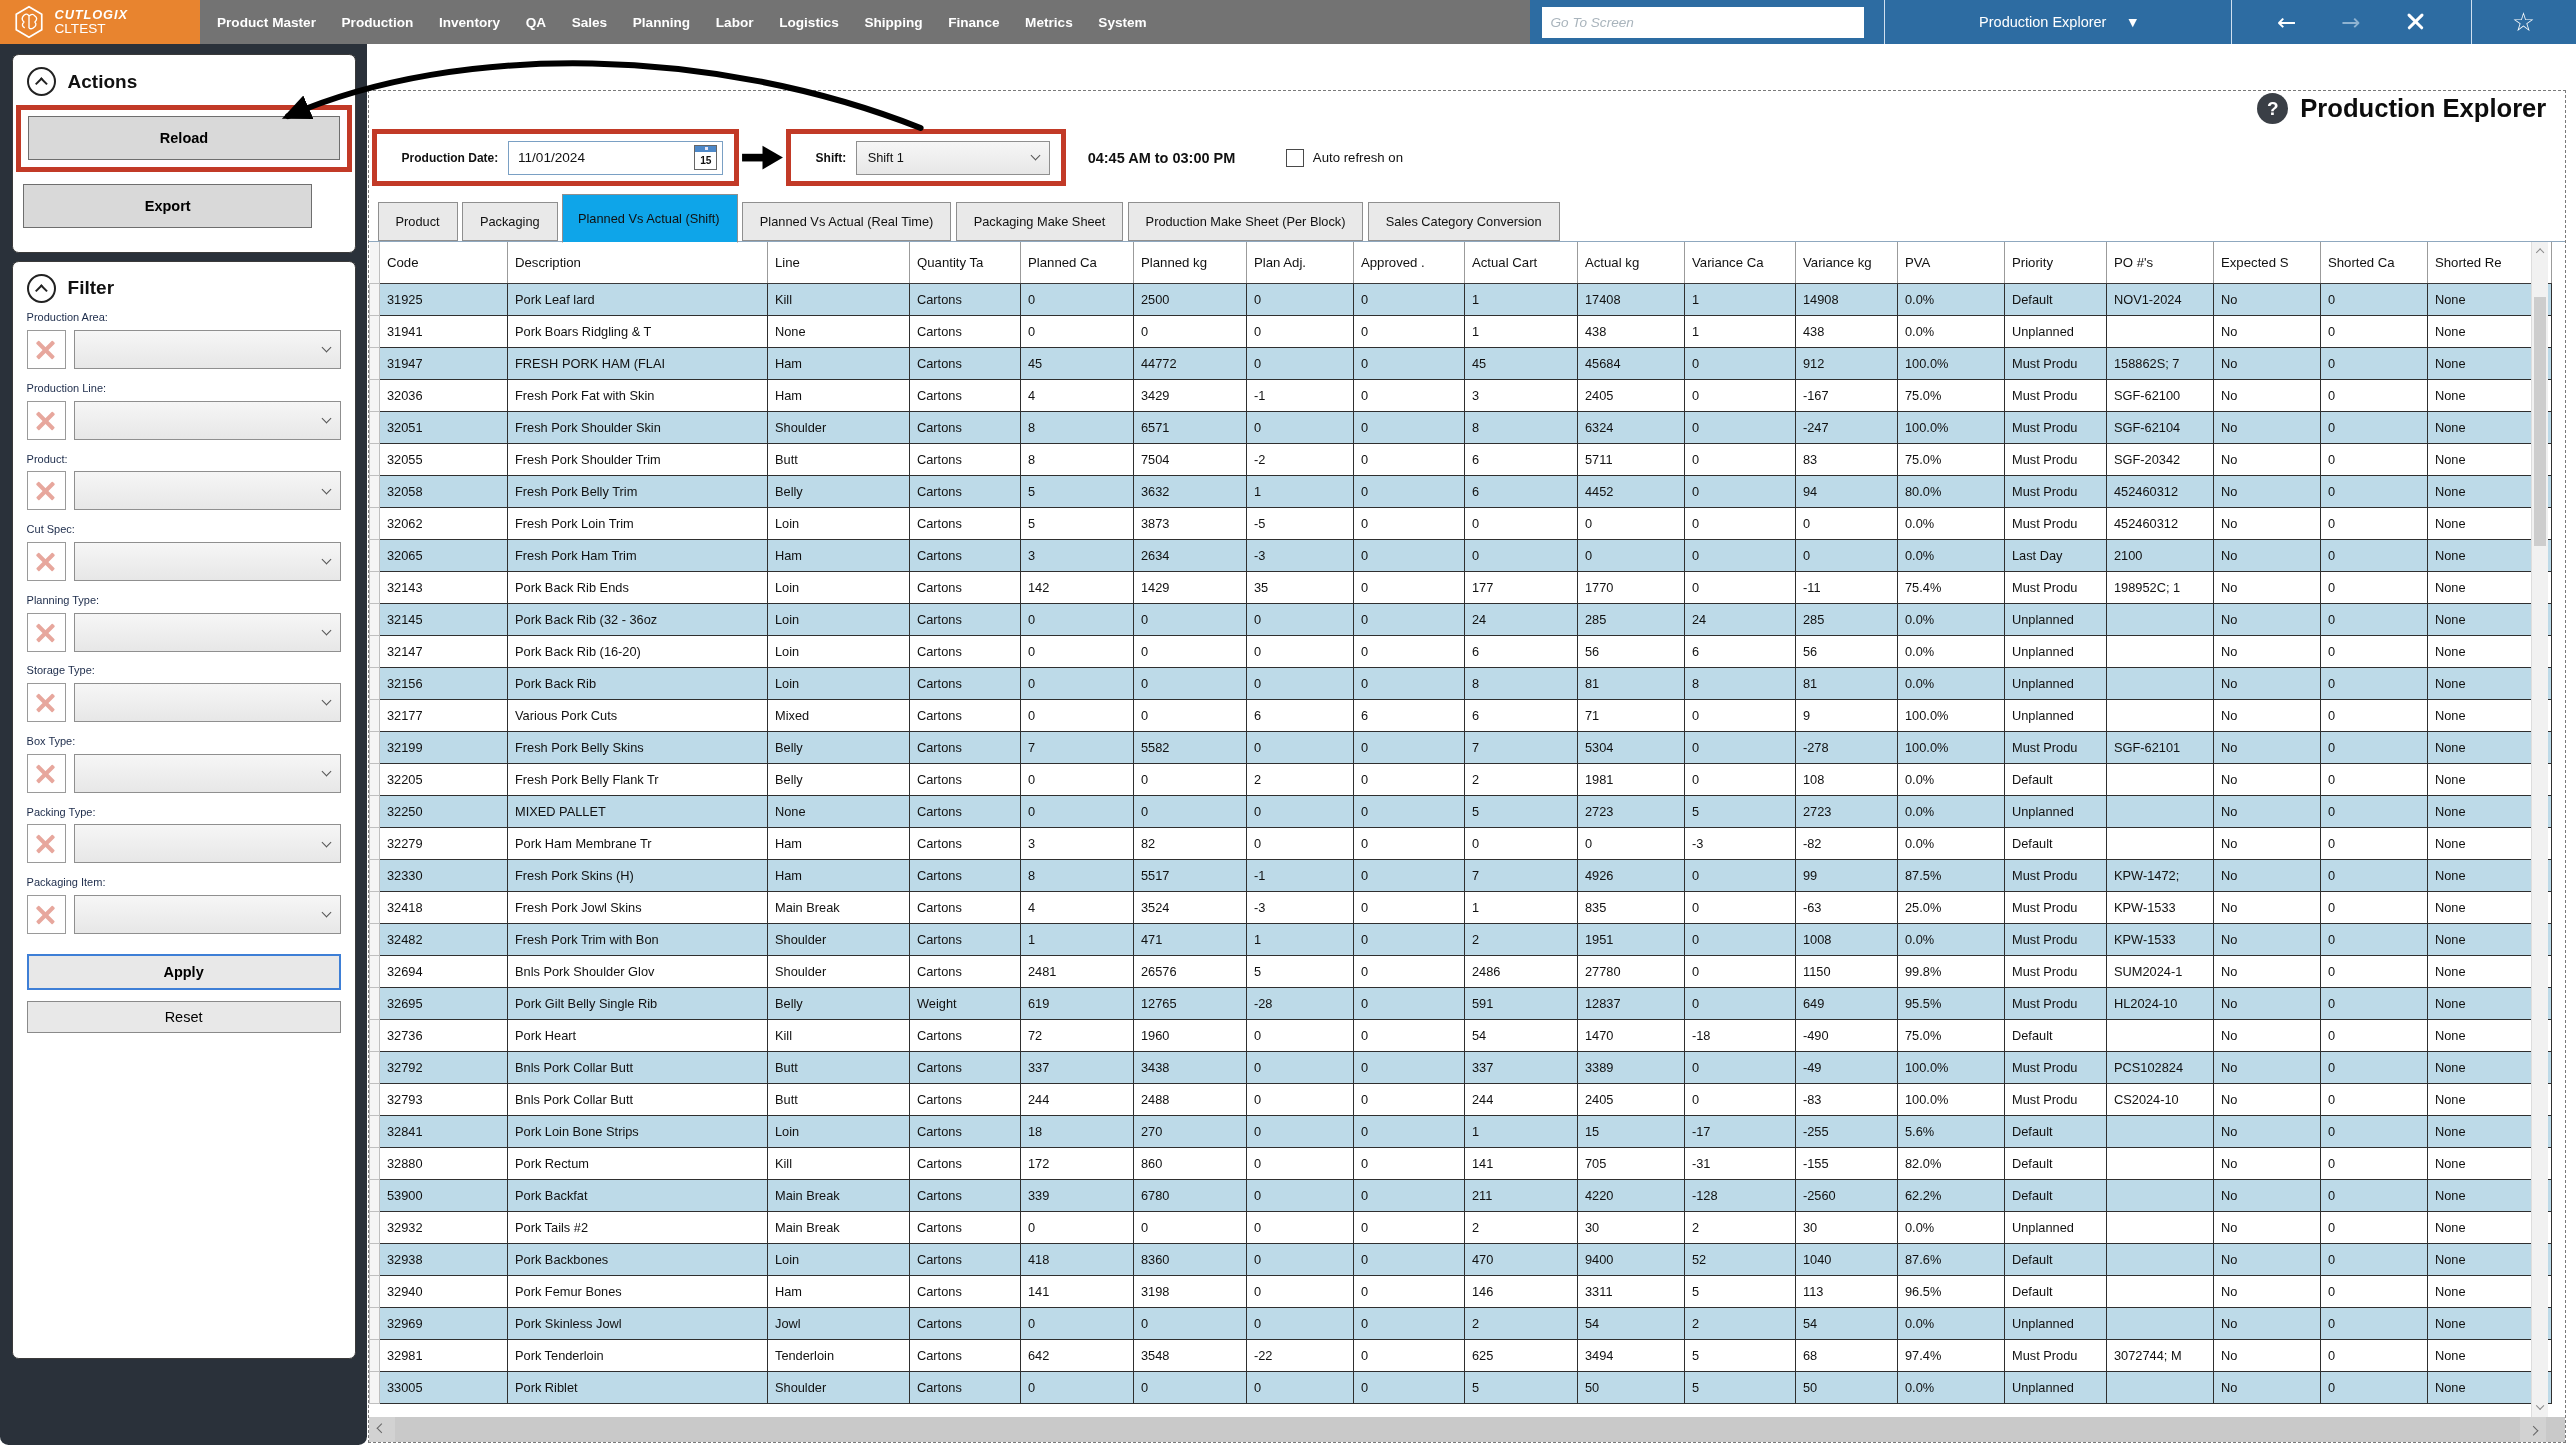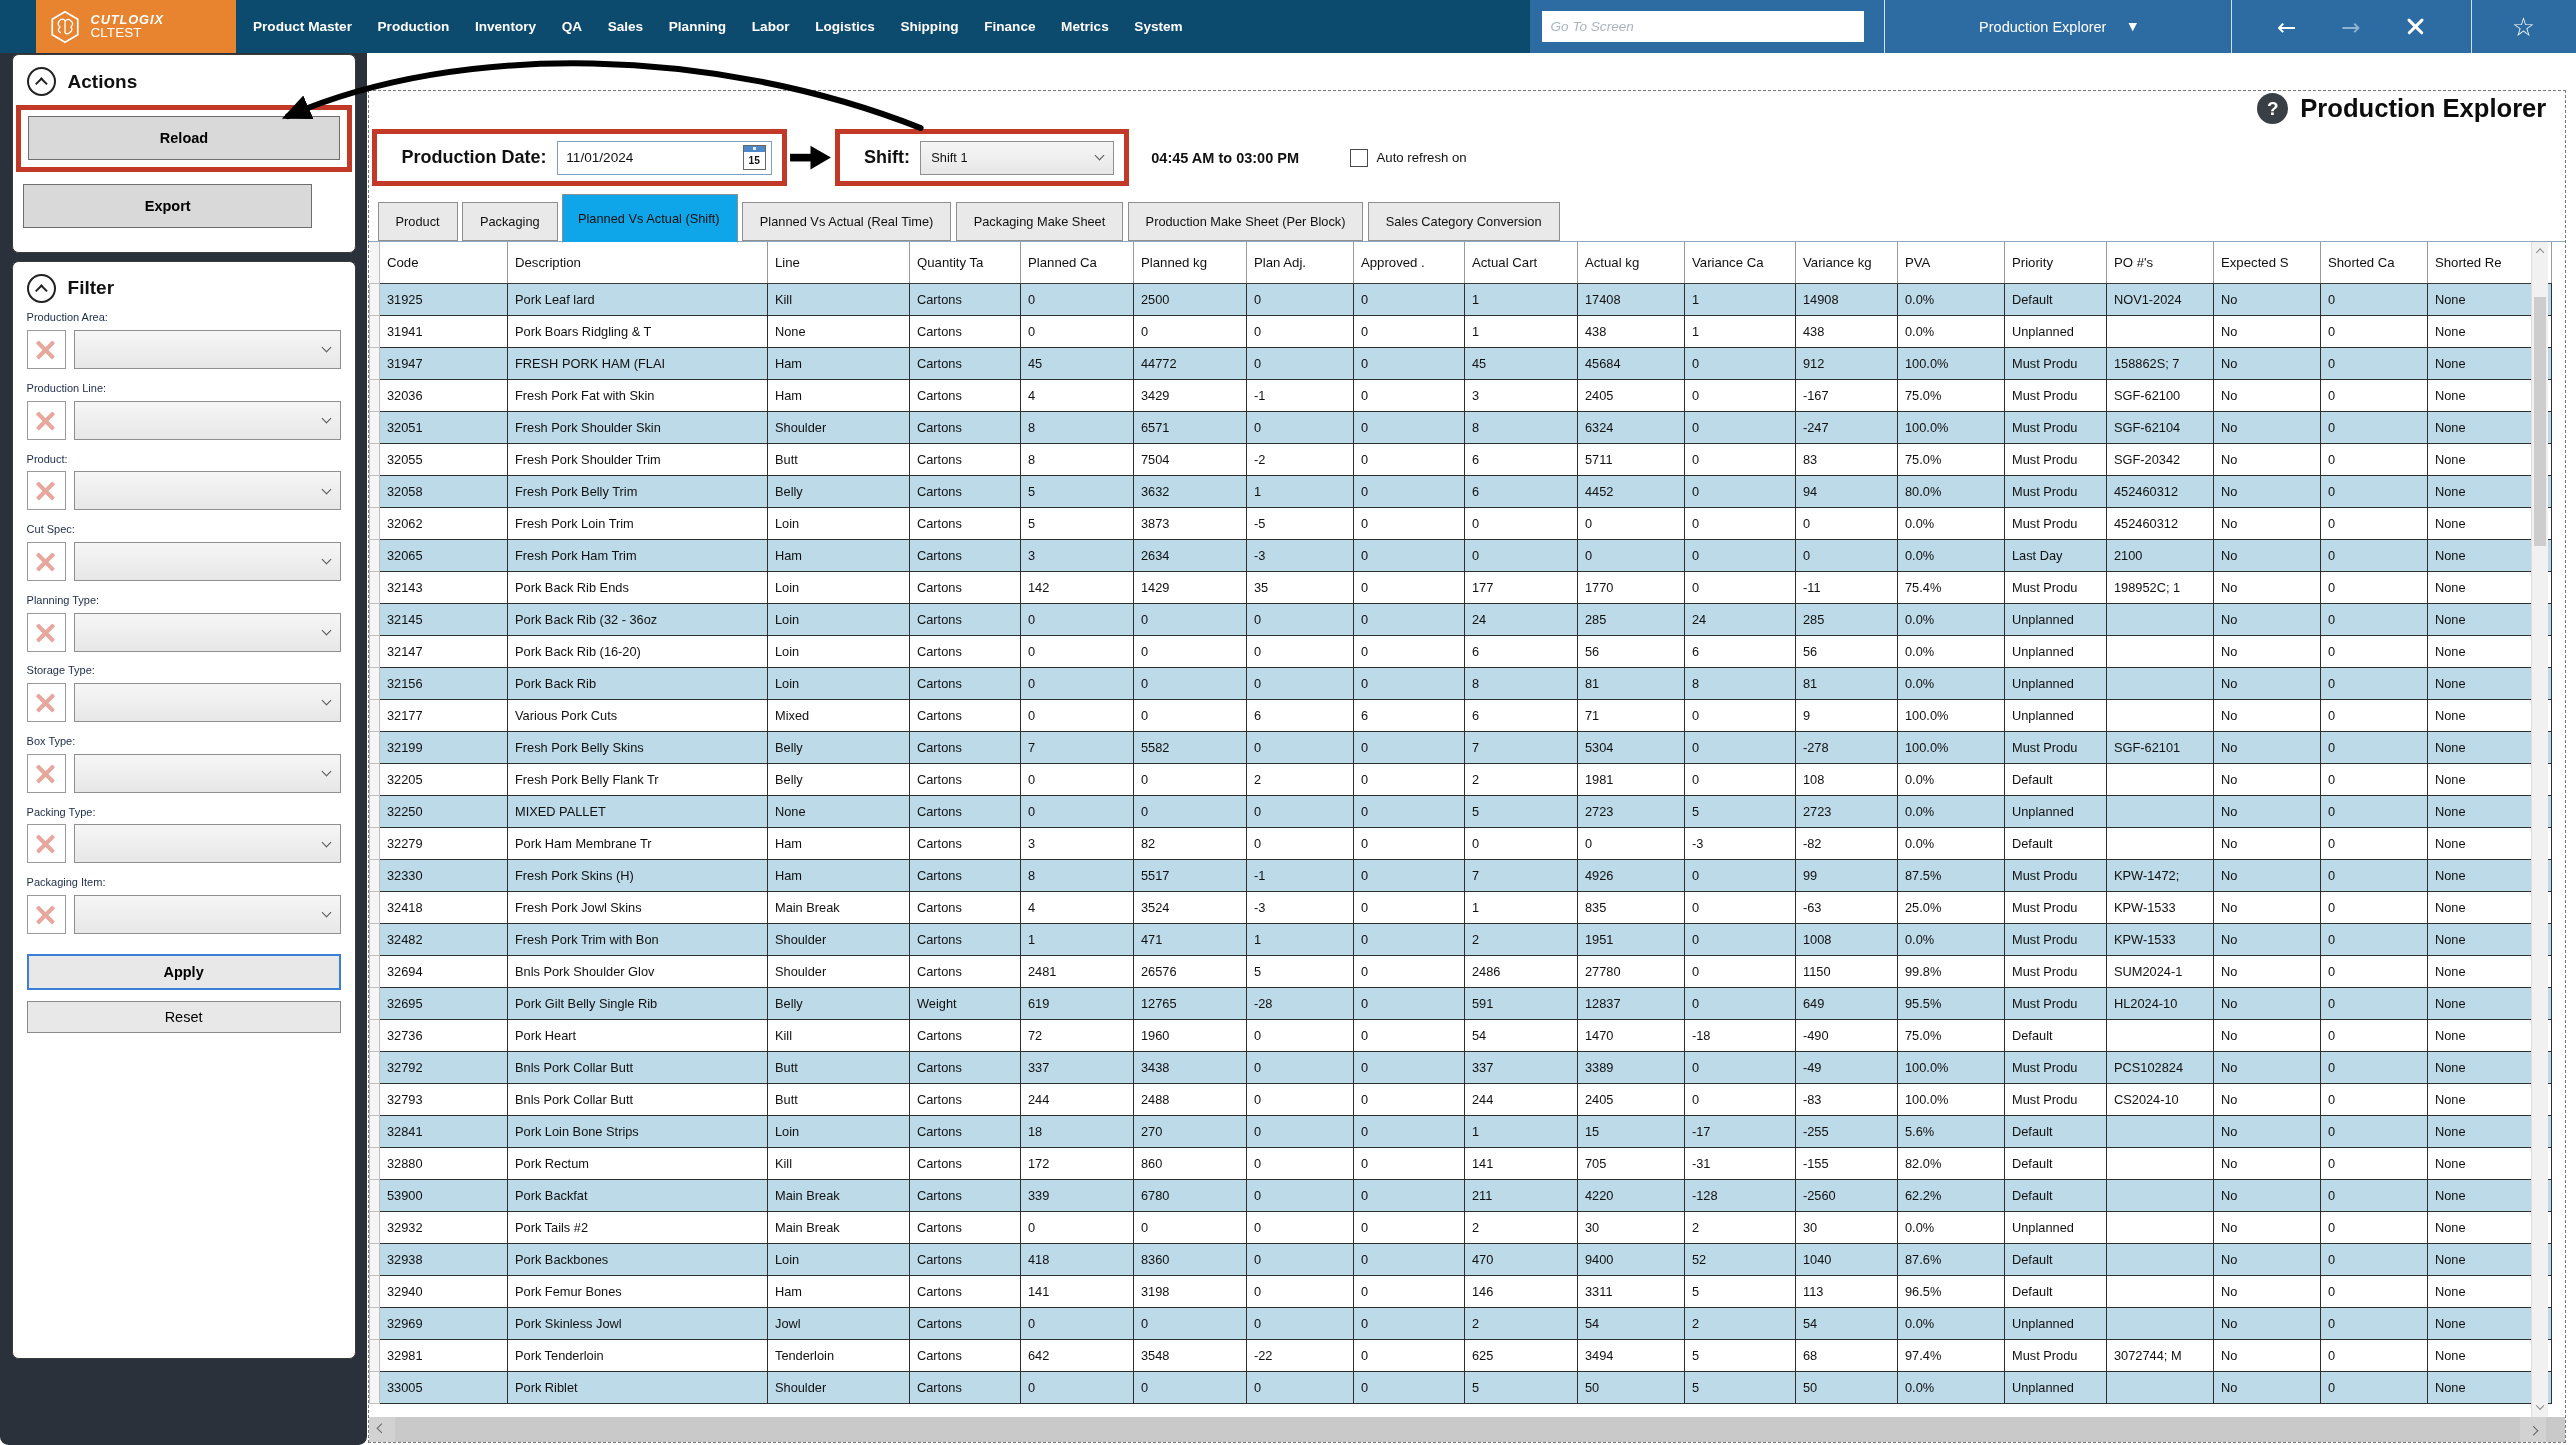--- a/index.html
+++ b/index.html
@@ -2,22 +2,22 @@
 <html style="font-size:13.6px"><head>
 <meta charset="utf-8">
 <title>Production Explorer</title>
 <style>
   * { margin:0; padding:0; box-sizing:border-box; }
   html,body { width:2576px; height:1446px; overflow:hidden; background:#fff;
     font-family:"Liberation Sans", sans-serif; color:#111; }
   .uni { font-family:"DejaVu Sans", sans-serif; }
 
   
-  .topbar { position:absolute; left:0; top:0; width:2576px; height:53px;
-    background:#0c4a6e; display:flex; align-items:stretch; z-index:5;padding-left:36px; }
+  .topbar { position:absolute; left:0; top:0; width:2576px; height:44px;
+    background:#737373; display:flex; align-items:stretch; z-index:5; }
   .logo { width:200px; background:#E8842F; display:flex; align-items:center; gap:8.5px; padding-left:12px; }
   .logo-text { display:flex; flex-direction:column; line-height:1.05; color:#fff; }
   .logo-brand { font-weight:bold; font-style:italic; font-size:12.8px; letter-spacing:0.9px; }
   .logo-env { font-size:13.6px; }
   .menu { display:flex; align-items:center; gap:25.6px; margin-left:17px; }
   .menu-item { color:#fff; font-weight:bold; font-size:13.6px; white-space:nowrap; cursor:pointer; }
   .topbar-right { margin-left:auto; width:1046px; background:#2D6CA2; display:flex; align-items:stretch; }
   .goto-wrap { width:354px; display:flex; align-items:center; padding-left:12px; }
   .goto { width:322px; height:31px; border:none; background:#fff; font-size:13.6px;
     font-style:italic; padding:0 8.5px; color:#333; outline:none; }
@@ -67,21 +67,21 @@
     display:flex; align-items:center; justify-content:space-between; padding:0 10.2px; cursor:pointer; font-size:12.8px; }
   .combo .ch { border-color:#555; border-width:0 1.7px 1.7px 0; padding:3px; transform:rotate(45deg); margin-top:-3.4px; }
   .apply { margin:20.5px 3.4px 0 3.4px; width:314px; height:36px; background:#E8E8E8; border:2.1px solid #3E7FD6; font-weight:bold; }
   .reset { margin:10.2px 3.4px 0 3.4px; width:314px; height:32px; background:#E8E8E8; border:1.3px solid #8A8A8A; }
 
   
   .content { position:absolute; left:368px; top:90px; width:2198px; height:1353px;
     border:0.9px dashed #7A7A7A; background:#fff; }
   .controls { display:flex; align-items:center; height:102px; padding:31px 8.5px 0 3.4px; }
   .anno-box { border:5.1px solid #C23A27; display:flex; align-items:center; gap:10.2px; padding:6.8px 10.2px; }
-  .ctl-label { font-weight:bold; font-size:18px; white-space:nowrap;padding-left:14px; }
+  .ctl-label { font-weight:bold; font-size:12px; white-space:nowrap;padding-left:14px; }
   .date-input { width:215px; height:34px; background:#fff; border:1.3px solid #7AA0C4;
     display:flex; align-items:center; justify-content:space-between; padding:0 5.1px 0 8.5px; font-size:13.6px; cursor:text; }
   .cal { width:23px; height:25.6px; border:0.9px solid #666; background:#fff; display:flex; flex-direction:column; cursor:pointer; }
   .cal i { height:6px; background:#4D88C8; position:relative; }
   .cal i::after { content:""; position:absolute; left:9.4px; top:0.9px; width:3.4px; height:3.4px; background:#E8E8F8; }
   .cal b { flex:1; font-size:10.2px; font-weight:bold; display:flex; align-items:center; justify-content:center; }
   .shift-combo { width:194px; height:34px; }
   .flow-arrow { margin:0 3.4px; flex:none; }
   .time { font-weight:bold; font-size:14.5px; margin-left:22px; white-space:nowrap; }
   .checkbox { width:18px; height:18px; border:1.3px solid #4A4A4A; background:#fff; margin-left:51px; cursor:pointer; flex:none; }

